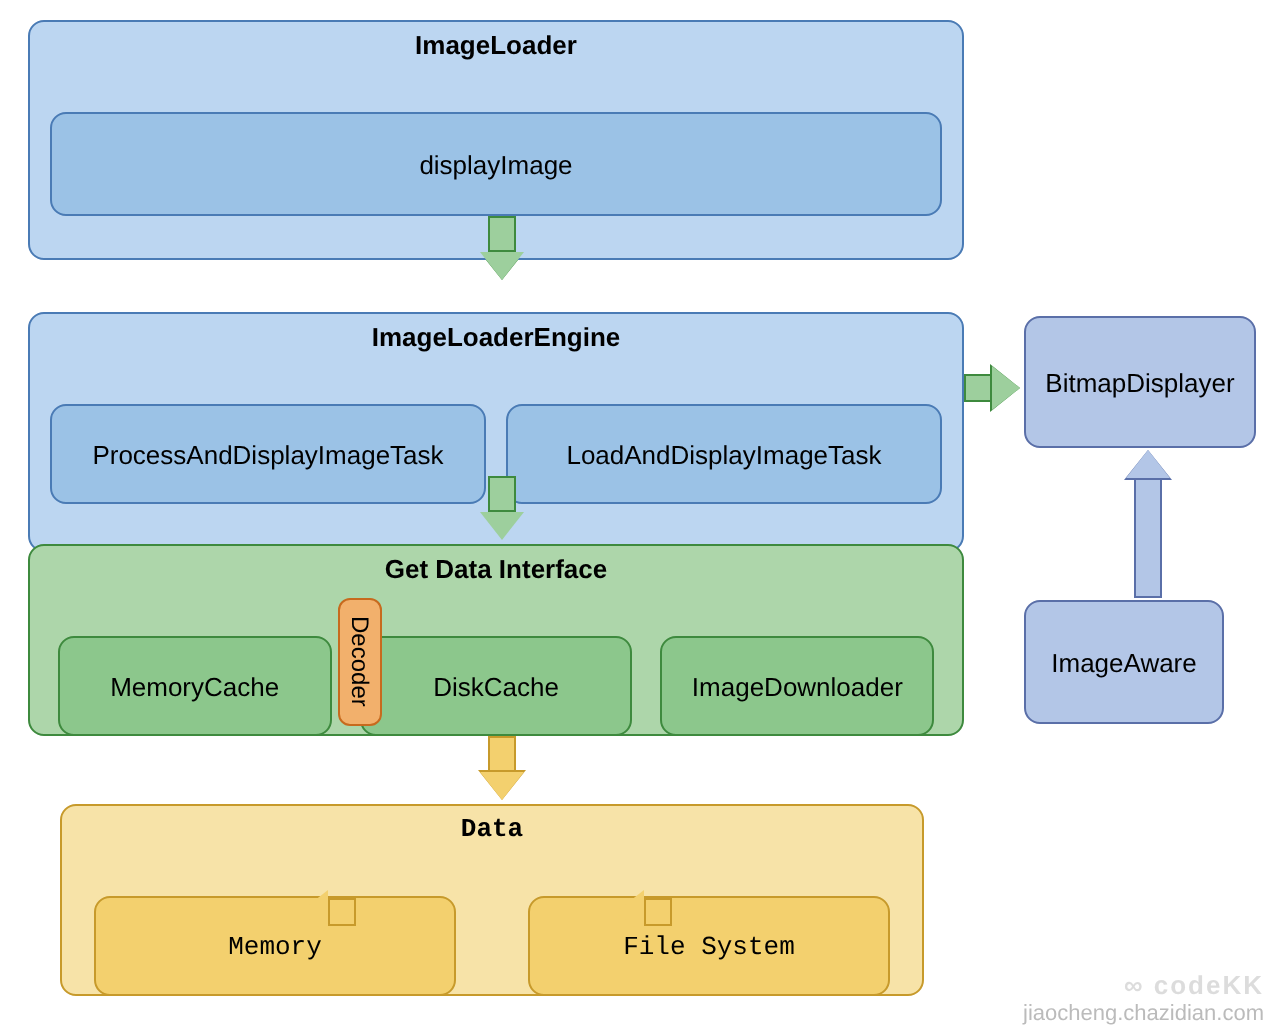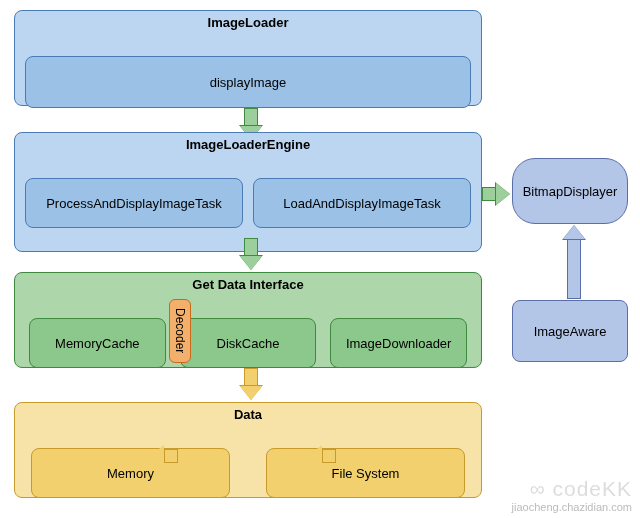--- a/index.html
+++ b/index.html
@@ -43,86 +43,86 @@
   .arrow-left .shaft { height:14px; width:auto; }
   .arrow-left .head { border-top:11px solid transparent; border-bottom:11px solid transparent; border-right:14px solid #F3D06E; border-left:none;}
   .arrow-left .head::after { border-top:12px solid transparent; border-bottom:12px solid transparent; border-right:15px solid #C79A2B; border-left:none; top:-12px; left:0;}
   
   .arrow-up { flex-direction: column-reverse; }
   .arrow-up .head { border-top:none; border-bottom:14px solid #B3C6E7; }
   .arrow-up .head::after { border-top:none; border-bottom:15px solid #5A6FA8; top:0; }
   .arrow-up .shaft { background:#B3C6E7; border-color:#5A6FA8; }
   
   .watermark { position:absolute; right:8px; bottom:4px; color:#bbb; font-size:11px; text-align:right; line-height:1.2; }
-  .watermark .cc { font-size:21px; letter-spacing:1px; opacity:0.5; }
+  .watermark .cc { font-size:13px; letter-spacing:1px; opacity:0.5;font-weight:bold; }
 </style>
 </head>
 <body>
 
-<div class="box outer-blue" style="left:14px; top:10px; width:468px; height:96px;">
+<div class="box outer-blue" style="left:14px; top:10px; width:468px; height:120px;">
   <div class="title">ImageLoader</div>
   <div class="row">
     <div class="inner inner-blue" style="min-height:52px">displayImage</div>
   </div>
 </div>
 
 <div class="arrow" style="left:240px; top:108px;">
   <div class="shaft" style="height:18px;"></div>
     <div class="head"></div>
 </div>
 
-<div class="box outer-blue" style="left:14px; top:132px; width:468px; height:120px;">
+<div class="box outer-blue" style="left:14px; top:156px; width:468px; height:120px;">
   <div class="title">ImageLoaderEngine</div>
   <div class="row">
     <div class="inner inner-blue" style="min-height:50px">ProcessAndDisplayImageTask</div>
     <div class="inner inner-blue" style="min-height:50px">LoadAndDisplayImageTask</div>
   </div>
 </div>
 
 <div class="arrow arrow-right" style="left:482px; top:183px;">
   <div class="shaft" style="width:14px;"></div>
     <div class="head"></div>
 </div>
 
-<div class="box side-blue" style="left:512px; top:158px; width:116px; height:66px;border-radius:23px;">
+<div class="box side-blue" style="left:512px; top:158px; width:116px; height:66px;">
   <span>BitmapDisplayer</span>
 </div>
 
 <div class="arrow" style="left:240px; top:238px;">
   <div class="shaft" style="height:18px;"></div>
     <div class="head"></div>
 </div>
 
 <div class="box outer-green" style="left:14px; top:272px; width:468px; height:96px; overflow:visible;">
   <div class="title">Get Data Interface</div>
   <div class="row" style="gap:14px; padding:0 14px 12px;">
     <div class="inner inner-green" style="min-height:50px">MemoryCache</div>
     <div class="inner inner-green" style="min-height:50px">DiskCache</div>
     <div class="inner inner-green" style="min-height:50px">ImageDownloader</div>
   </div>
   <div class="decoder" style="left:154px; top:26px; width:22px; height:64px;">
     <span>Decoder</span>
   </div>
 </div>
 
-<div class="box side-blue" style="left:512px; top:300px; width:116px; height:62px;">
+<div class="box side-blue" style="left:512px; top:300px; width:100px; height:62px;">
   <span>ImageAware</span>
 </div>
 
 <div class="arrow arrow-up" style="left:563px; top:225px;">
   <div class="shaft" style="height:60px;"></div>
     <div class="head"></div>
 </div>
 
 <div class="arrow arrow-yellow" style="left:240px; top:368px;">
   <div class="shaft" style="height:18px;"></div>
     <div class="head"></div>
 </div>
 
-<div class="box outer-yellow" style="left:14px; top:402px; width:468px; height:96px;">
+<div class="box outer-yellow" style="left:30px; top:402px; width:432px; height:96px;font-family:Liberation Mono, monospace;">
   <div class="title">Data</div>
   <div class="row" style="gap:36px; padding:0 16px 12px;">
     <div class="inner inner-yellow" style="min-height:50px">Memory</div>
     <div class="inner inner-yellow" style="min-height:50px">File System</div>
   </div>
 </div>
 
 <div class="arrow arrow-left arrow-yellow" style="left:150px; top:445px;">
   <div class="shaft" style="width:14px;"></div>
     <div class="head"></div>

